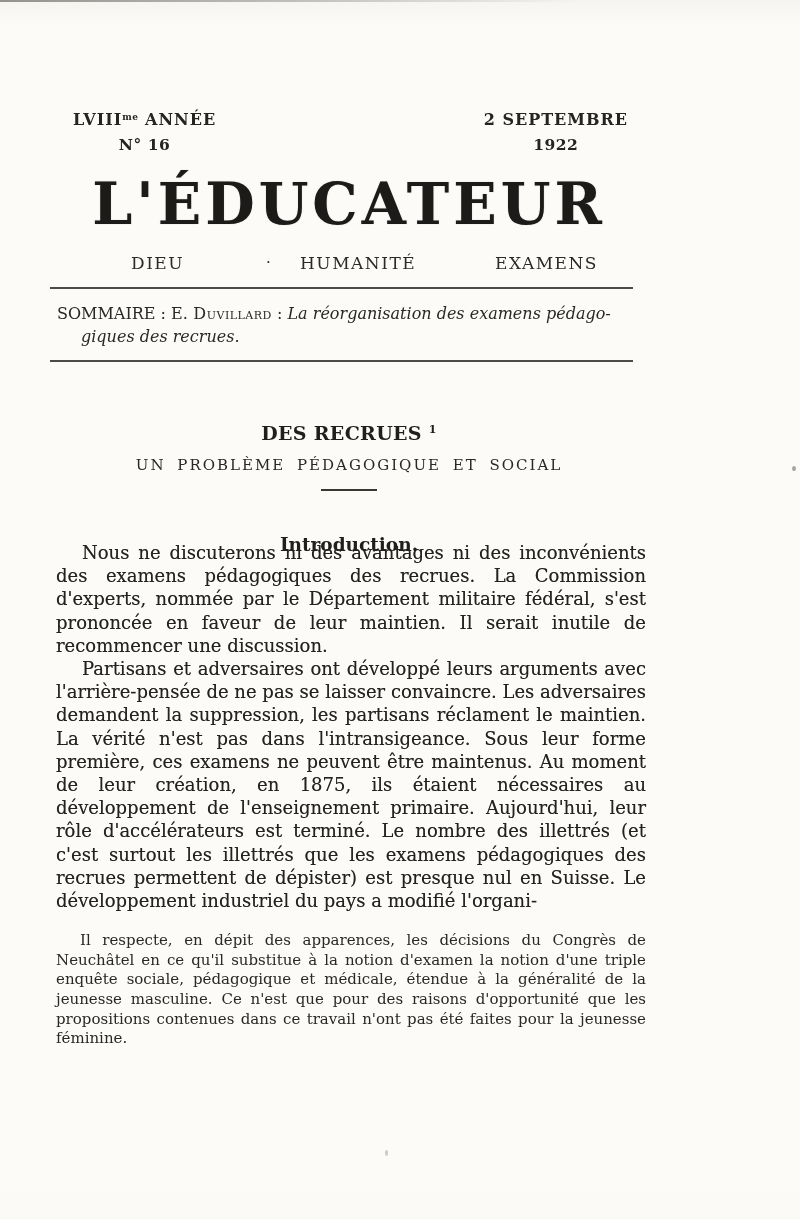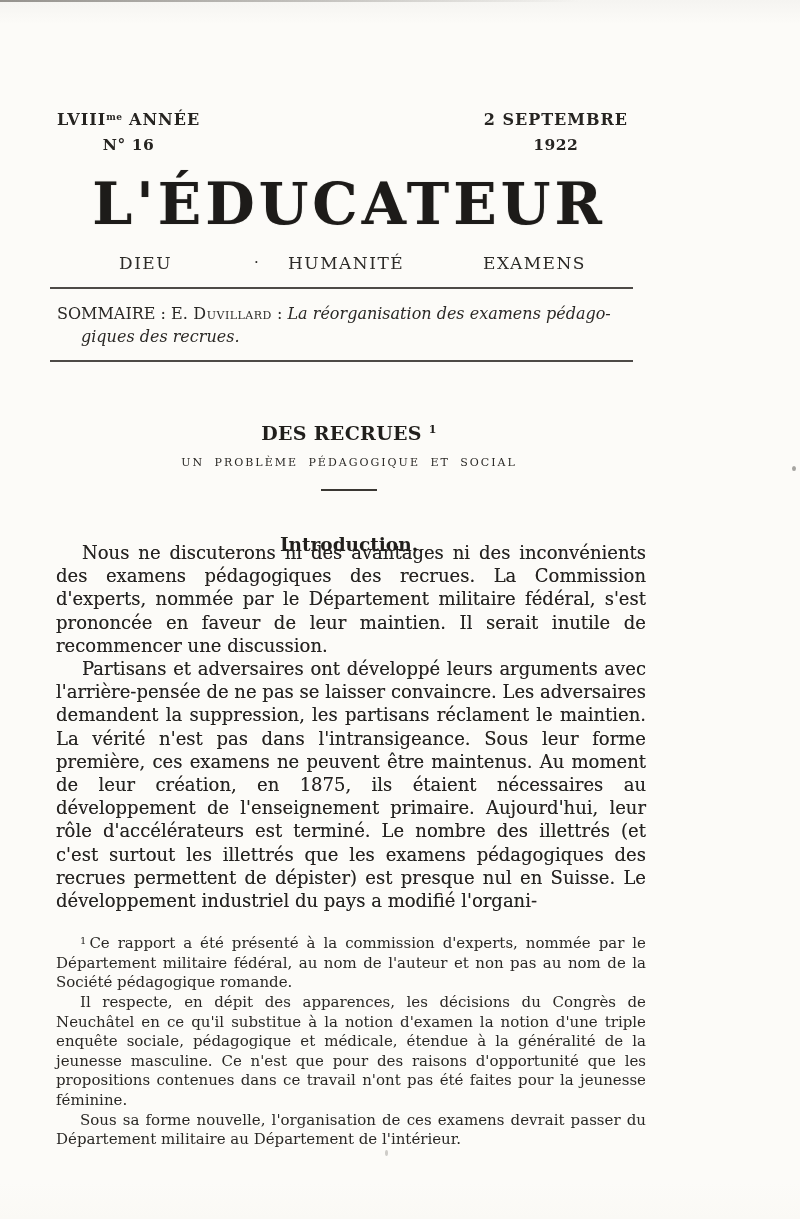--- a/index.html
+++ b/index.html
@@ -30,35 +30,35 @@
   }
   .column {
     position: absolute; left: 55px; top: 0; width: 588px; height: 100%;
   }
   
   .meta-row {
     position: absolute; top: 110px; left: 0; width: 100%;
     display: flex; justify-content: space-between;
     font-weight: bold; color: #262421;
   }
-  .meta-left { text-align: center; margin-left: 2px; }
+  .meta-left { text-align: center; margin-left: 18px; }
   .meta-right { text-align: center; margin-right: 15px; }
   .meta-line1 { font-size: 16px; letter-spacing: 1px; }
   .meta-line2 { font-size: 15.5px; margin-top: 6px; letter-spacing: .5px; }
   .sup { font-size: 9px; vertical-align: 5px; letter-spacing: .5px; }
   
   .masthead-title {
     position: absolute; top: 166px; left: 0; width: 100%;
     text-align: center; font-weight: bold;
     font-size: 57px; line-height: 76px; letter-spacing: 4px;
     color: #1d1b19; white-space: nowrap;
     text-shadow: 0 0 1px rgba(30,28,25,.35);
   }
   
-  .motto { position: absolute; top: 253px; left: 0; width: 100%; height: 22px;
+  .motto { position: absolute; top: 253px; left: 12px; width: 100%; height: 22px;
     font-size: 17px; letter-spacing: 1.5px; color: #2c2a27; }
   .motto span { position: absolute; top: 0; }
   .motto .m-left   { left: 64px; }
   .motto .m-dot    { left: 199px; font-size: 15px; }
   .motto .m-center { left: 233px; }
   .motto .m-right  { left: 428px; }
   
   .rule { position: absolute; left: -5px; width: 583px; height: 2px;
     background: #34312d; opacity: .88; }
   .rule-1 { top: 287px; }
@@ -72,21 +72,21 @@
   
   .art-title-1, .art-title-2 {
     position: absolute; left: 0; width: 100%; text-align: center;
     font-weight: bold; font-size: 19px; letter-spacing: .3px; color: #211f1c;
   }
   .art-title-1 { top: 396px; }
   .art-title-2 { top: 422px; }
   .art-title-2 sup { font-size: 11px; }
   .art-subtitle {
     position: absolute; top: 456px; left: 0; width: 100%; text-align: center;
-    font-size: 11px; letter-spacing: 2px; word-spacing: 5px; color: #2a2825;
+    font-size: 15px; letter-spacing: 2px; word-spacing: 5px; color: #2a2825;
   }
   .art-divider {
     position: absolute; top: 489px; left: 50%; margin-left: -28px;
     width: 56px; height: 2px; background: #3a3733;
   }
   .intro-heading {
     position: absolute; top: 534px; left: 0; width: 100%; text-align: center;
     font-weight: bold; font-size: 18.5px; color: #211f1c;
   }
   
@@ -148,20 +148,18 @@
     <div class="art-title-2"><span>DES RECRUES</span> <sup>1</sup></div>
     <div class="art-subtitle">UN PROBLÈME PÉDAGOGIQUE ET SOCIAL</div>
     <div class="art-divider"></div>
     <div class="intro-heading">Introduction.</div>
 
     <div class="body-text">
       <p>Nous ne discuterons ni des avantages ni des inconvénients des examens pédagogiques des recrues. La Commission d'experts, nommée par le Département militaire fédéral, s'est prononcée en faveur de leur maintien. Il serait inutile de recommencer une discussion.</p>
       <p>Partisans et adversaires ont développé leurs arguments avec l'arrière-pensée de ne pas se laisser convaincre. Les adversaires demandent la suppression, les partisans réclament le maintien. La vérité n'est pas dans l'intransigeance. Sous leur forme première, ces examens ne peuvent être maintenus. Au moment de leur création, en 1875, ils étaient nécessaires au développement de l'enseignement primaire. Aujourd'hui, leur rôle d'accélérateurs est terminé. Le nombre des illettrés (et c'est surtout les illettrés que les examens pédagogiques des recrues permettent de dépister) est presque nul en Suisse. Le développement industriel du pays a modifié l'organi-</p>
 
       <div class="footnote">
-        <p><sup class="fn-sup">1</sup><span>Ce rapport a été présenté à la commission d'experts, nommée par le Département militaire fédéral, au nom de l'auteur et non pas au nom de la Société pédagogique romande.</span></p>
         <p>Il respecte, en dépit des apparences, les décisions du Congrès de Neuchâtel en ce qu'il substitue à la notion d'examen la notion d'une triple enquête sociale, pédagogique et médicale, étendue à la généralité de la jeunesse masculine. Ce n'est que pour des raisons d'opportunité que les propositions contenues dans ce travail n'ont pas été faites pour la jeunesse féminine.</p>
-        <p>Sous sa forme nouvelle, l'organisation de ces examens devrait passer du Département militaire au Département de l'intérieur.</p>
       </div>
     </div>
 
   </div>
 </div>
 
 </body></html>

